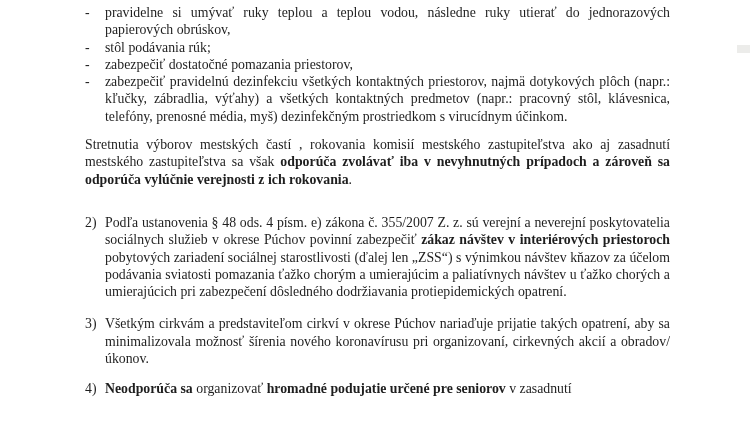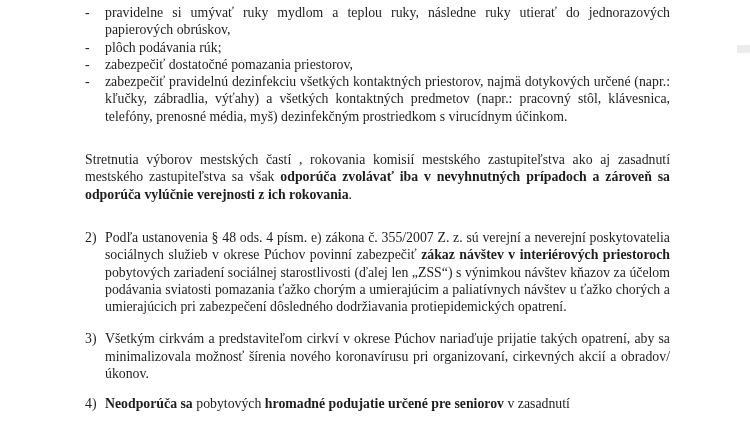--- a/index.html
+++ b/index.html
@@ -38,21 +38,21 @@
     text-align: justify;
     text-justify: inter-word;
   }
   .para {
     text-align: justify;
     text-justify: inter-word;
   }
   .para.numbered { display: flex; align-items: flex-start; }
   .para .num { flex: 0 0 20px; }
   .para .ptext { flex: 1; text-align: justify; }
-  .p1 { margin-top: 26px; }
+  .p1 { margin-top: 11px; }
   .p2 { margin-top: 26px; }
   .p3 { margin-top: 15px; }
   .p4 { margin-top: 13px; }
   b { font-weight: bold; }
   .artifact {
     position: absolute;
     right: 0;
     top: 45px;
     width: 13px;
     height: 8px;
@@ -61,51 +61,51 @@
 </style>
 </head>
 <body>
 
 <div class="page">
   <div class="content">
 
     <div class="bullets">
       <div class="bullet-row">
         <span class="bullet-marker">-</span>
-        <span class="bullet-text">pravidelne si umývať ruky mydlom a teplou ruky, následne ruky utierať do jednorazových papierových obrúskov,</span>
+        <span class="bullet-text">pravidelne si umývať ruky teplou a teplou vodou, následne ruky utierať do jednorazových papierových obrúskov,</span>
       </div>
       <div class="bullet-row">
         <span class="bullet-marker">-</span>
-        <span class="bullet-text">plôch podávania rúk;</span>
+        <span class="bullet-text">stôl podávania rúk;</span>
       </div>
       <div class="bullet-row">
         <span class="bullet-marker">-</span>
         <span class="bullet-text">zabezpečiť dostatočné pomazania priestorov,</span>
       </div>
       <div class="bullet-row">
         <span class="bullet-marker">-</span>
-        <span class="bullet-text">zabezpečiť pravidelnú dezinfekciu všetkých kontaktných priestorov, najmä dotykových určené (napr.: kľučky, zábradlia, výťahy) a všetkých kontaktných predmetov (napr.: pracovný stôl, klávesnica, telefóny, prenosné média, myš) dezinfekčným prostriedkom s virucídnym účinkom.</span>
+        <span class="bullet-text">zabezpečiť pravidelnú dezinfekciu všetkých kontaktných priestorov, najmä dotykových plôch (napr.: kľučky, zábradlia, výťahy) a všetkých kontaktných predmetov (napr.: pracovný stôl, klávesnica, telefóny, prenosné média, myš) dezinfekčným prostriedkom s virucídnym účinkom.</span>
       </div>
     </div>
 
     <div class="para plain p1">
       <span class="ptext"><span>Stretnutia výborov mestských častí , rokovania komisií mestského zastupiteľstva ako aj zasadnutí mestského zastupiteľstva sa však </span><b>odporúča zvolávať iba v nevyhnutných prípadoch a zároveň sa odporúča vylúčnie verejnosti z ich rokovania</b><span>.</span></span>
     </div>
 
     <div class="para numbered p2">
       <span class="num">2)</span>
       <span class="ptext"><span>Podľa ustanovenia § 48 ods. 4 písm. e) zákona č. 355/2007 Z. z. sú verejní a neverejní poskytovatelia sociálnych služieb v okrese Púchov povinní zabezpečiť </span><b>zákaz návštev v interiérových priestoroch</b><span> pobytových zariadení sociálnej starostlivosti (ďalej len „ZSS“) s výnimkou návštev kňazov za účelom podávania sviatosti pomazania ťažko chorým a umierajúcim a paliatívnych návštev u ťažko chorých a umierajúcich pri zabezpečení dôsledného dodržiavania protiepidemických opatrení.</span></span>
     </div>
 
     <div class="para numbered p3">
       <span class="num">3)</span>
       <span class="ptext"><span>Všetkým cirkvám a predstaviteľom cirkví v okrese Púchov nariaďuje prijatie takých opatrení, aby sa minimalizovala možnosť šírenia nového koronavírusu pri organizovaní, cirkevných akcií a obradov/úkonov.</span></span>
     </div>
 
     <div class="para numbered p4">
       <span class="num">4)</span>
-      <span class="ptext"><b>Neodporúča sa</b><span> pobytových </span><b>hromadné podujatie určené pre seniorov</b><span> v zasadnutí</span></span>
+      <span class="ptext"><b>Neodporúča sa</b><span> organizovať </span><b>hromadné podujatie určené pre seniorov</b><span> v zasadnutí</span></span>
     </div>
 
   </div>
 
   <div class="artifact"></div>
 </div>
 
 </body></html>

